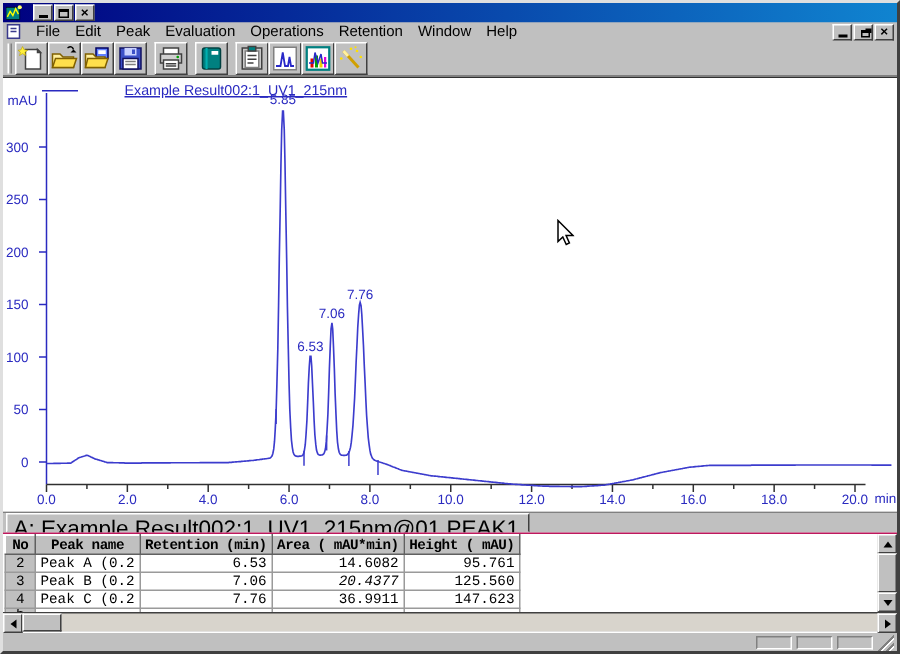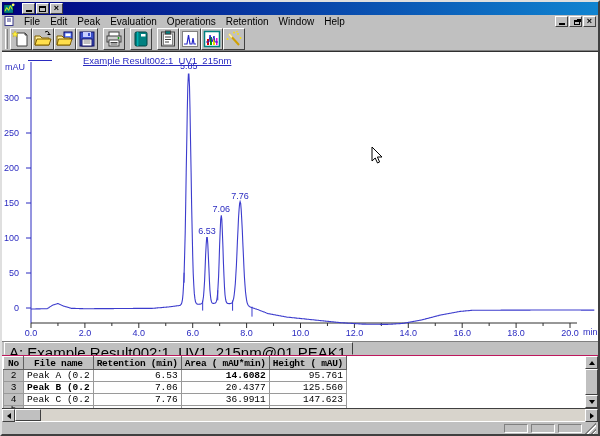--- a/index.html
+++ b/index.html
@@ -323,39 +323,39 @@
 
   <div class="tabrow">
     <div class="result-tab">A: Example Result002:1_UV1_215nm@01,PEAK1</div>
   </div>
 
   <div class="tablearea">
     <table class="peaks">
       <thead id="peak-table-head">
           <tr>
             <th style="width: 20px;">No</th>
-            <th style="width: 58px;">File name</th>
+            <th style="width: 58px;">Peak name</th>
             <th style="width: 80px;">Retention (min)</th>
             <th style="width: 83px;">Area ( mAU*min)</th>
             <th style="width: 74px;">Height ( mAU)</th>
           </tr>
         </thead>
       <tbody id="peak-table-body">
           <tr>
             <td class="rowno" style="width: 20px;">2</td>
             <td class="name" style="width: 58px;">Peak A (0.2</td>
             <td class="num" style="width: 80px;">6.53</td>
-            <td class="num" style="width: 83px; font-weight: bold;">14.6082</td>
+            <td class="num" style="width: 83px;">14.6082</td>
             <td class="num" style="width: 74px;">95.761</td>
           </tr>
           <tr>
             <td class="rowno" style="width: 20px;">3</td>
-            <td class="name" style="width: 58px; font-weight: bold;">Peak B (0.2</td>
+            <td class="name" style="width: 58px;">Peak B (0.2</td>
             <td class="num" style="width: 80px;">7.06</td>
-            <td class="num" style="width: 83px;">20.4377</td>
+            <td class="num" style="width: 83px; font-style: italic;">20.4377</td>
             <td class="num" style="width: 74px;">125.560</td>
           </tr>
           <tr>
             <td class="rowno" style="width: 20px;">4</td>
             <td class="name" style="width: 58px;">Peak C (0.2</td>
             <td class="num" style="width: 80px;">7.76</td>
             <td class="num" style="width: 83px;">36.9911</td>
             <td class="num" style="width: 74px; padding-left: 25px;">147.623</td>
           </tr>
           <tr class="partial">

